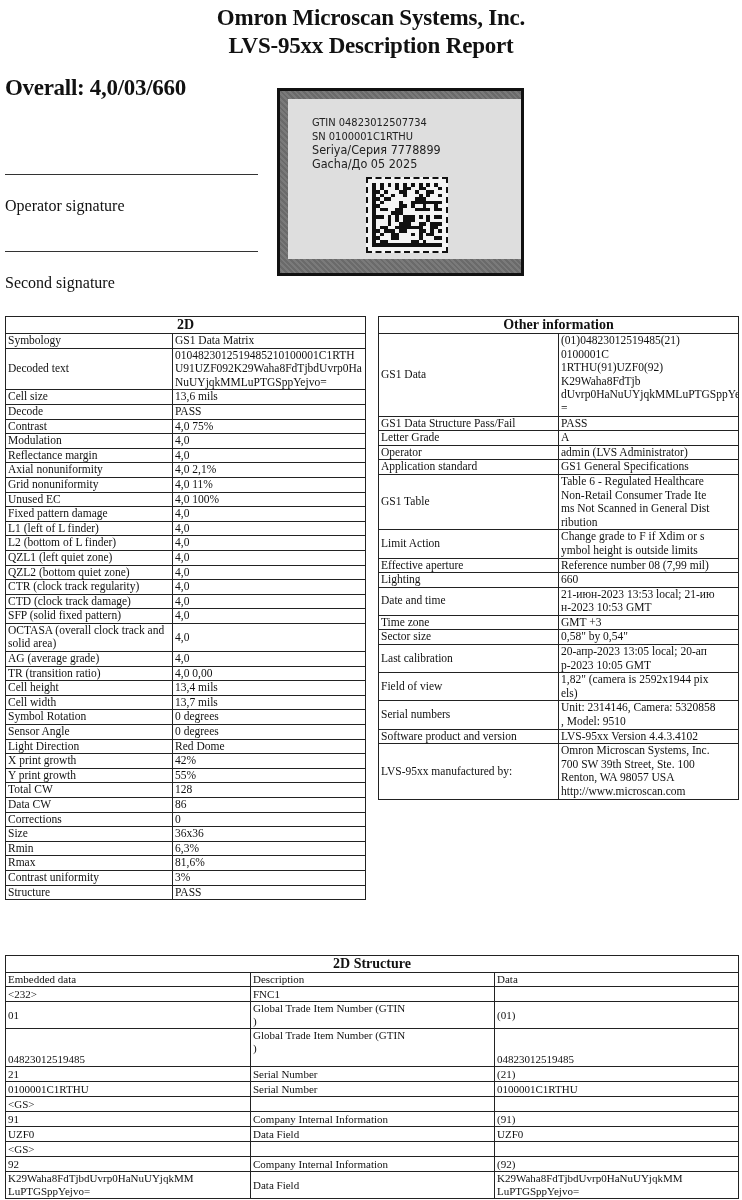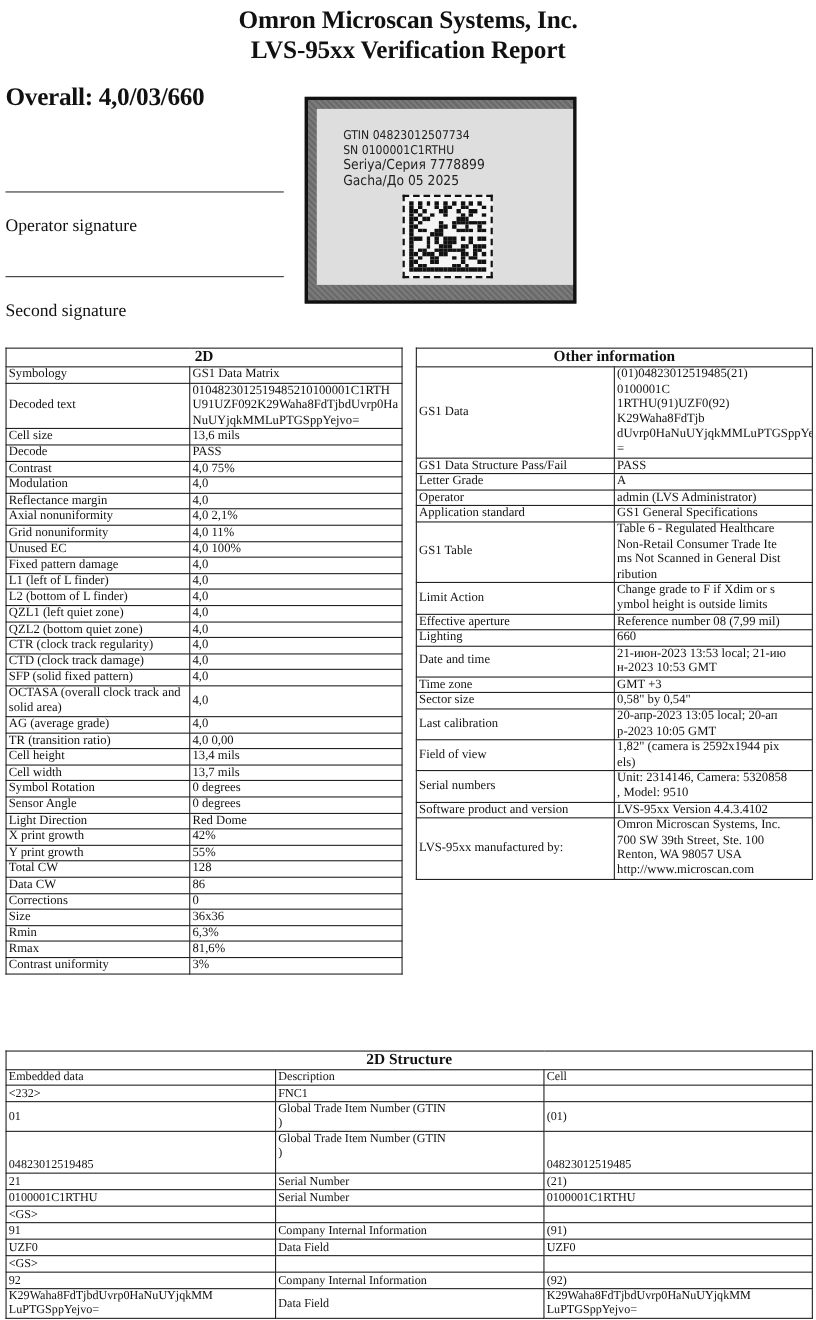--- a/index.html
+++ b/index.html
@@ -43,21 +43,21 @@
   #tstruct col.c2 { width: 244px; }
   #tstruct td { word-break: normal; }
   #tstruct tr.split td { height: 38px; vertical-align: bottom; }
   #tstruct tr.split td.mid { vertical-align: top; }
 </style>
 </head>
 <body>
 
 <div class="title">
   <div>Omron Microscan Systems, Inc.</div>
-  <div>LVS-95xx Verification Report</div>
+  <div>LVS-95xx Description Report</div>
 </div>
 
 <div class="overall">Overall: 4,0/03/660</div>
 
 <div class="sig-line" style="top:174px"></div>
 <div class="sig-label" style="top:196px">Operator signature</div>
 <div class="sig-line" style="top:251px"></div>
 <div class="sig-label" style="top:273px">Second signature</div>
 
 <div class="photo">
@@ -540,20 +540,24 @@
         <td>Rmin</td>
         <td style="white-space: pre-line;">6,3%</td>
       </tr>
       <tr>
         <td>Rmax</td>
         <td style="white-space: pre-line;">81,6%</td>
       </tr>
       <tr>
         <td>Contrast uniformity</td>
         <td style="white-space: pre-line;">3%</td>
+      </tr>
+      <tr>
+        <td>Structure</td>
+        <td style="white-space: pre-line;">PASS</td>
       </tr>
     </tbody>
 </table>
 
 <table class="rep" id="tother">
   <colgroup>
       <col class="c1">
       <col>
     </colgroup>
   <thead>
@@ -689,21 +693,21 @@
       <col class="c2">
       <col>
     </colgroup>
   <thead>
     <tr>
         <th class="head" colspan="3">2D Structure</th>
       </tr>
     <tr>
       <td>Embedded data</td>
       <td>Description</td>
-      <td>Cell</td>
+      <td>Data</td>
     </tr>
   </thead>
   <tbody id="tstruct-body">
       <tr style="height: 15px;">
         <td style="white-space: pre-line;">&lt;232&gt;</td>
         <td style="white-space: pre-line; margin-top: 29px;">FNC1</td>
         <td style="white-space: pre-line;"></td>
       </tr>
       <tr style="height: 15px;">
         <td style="white-space: pre-line;">01</td>

